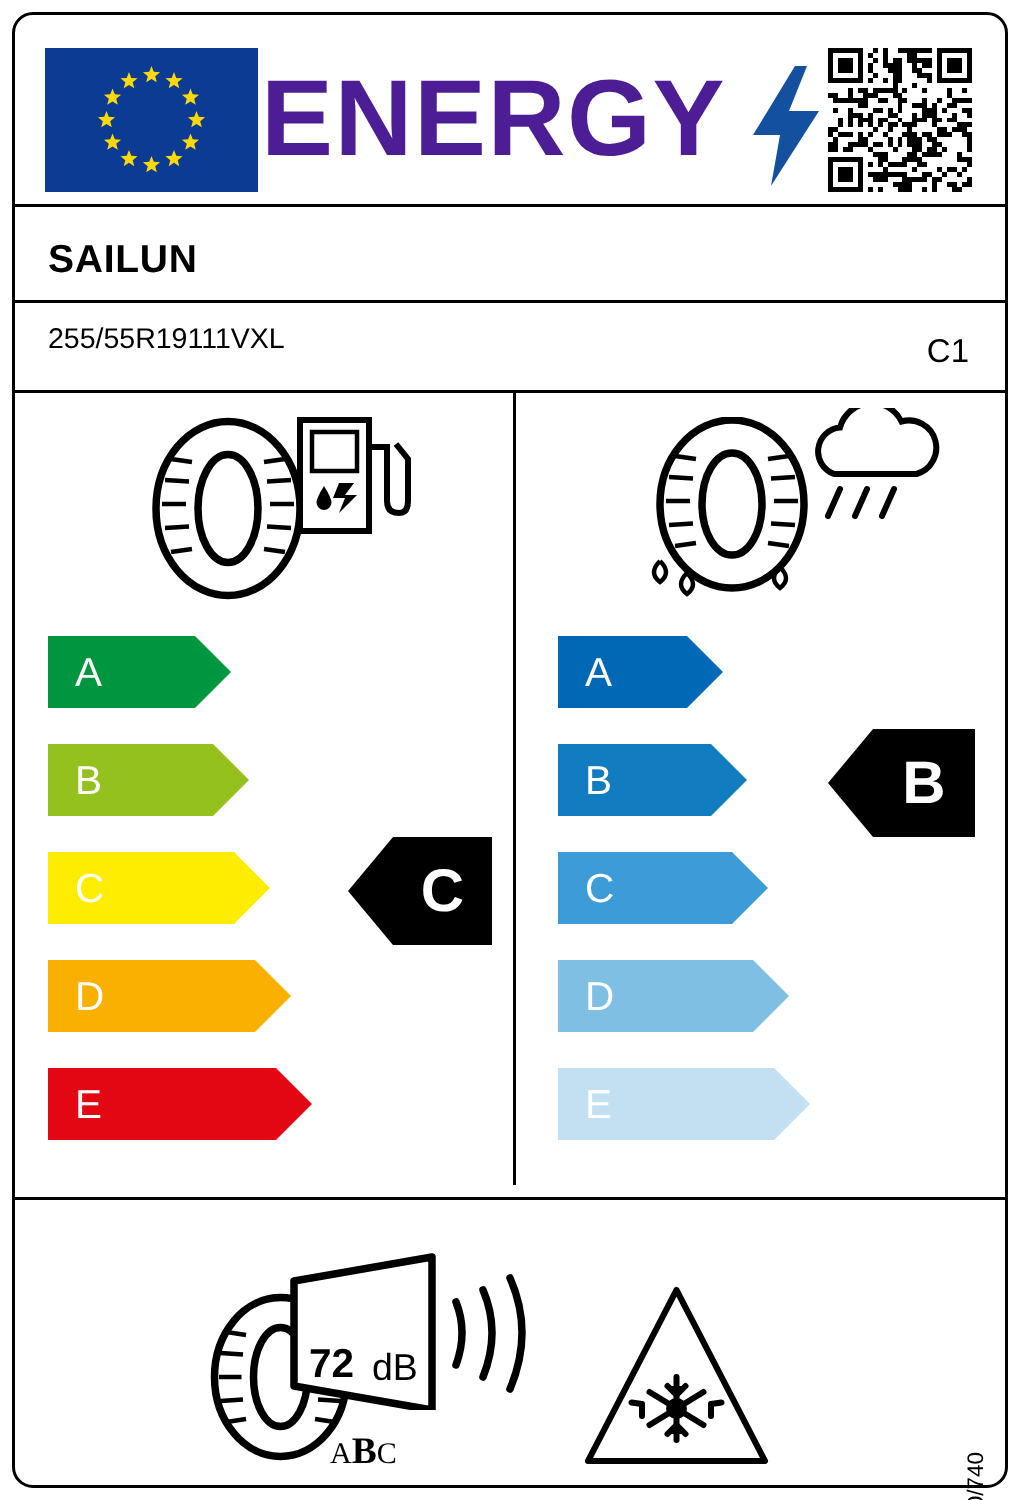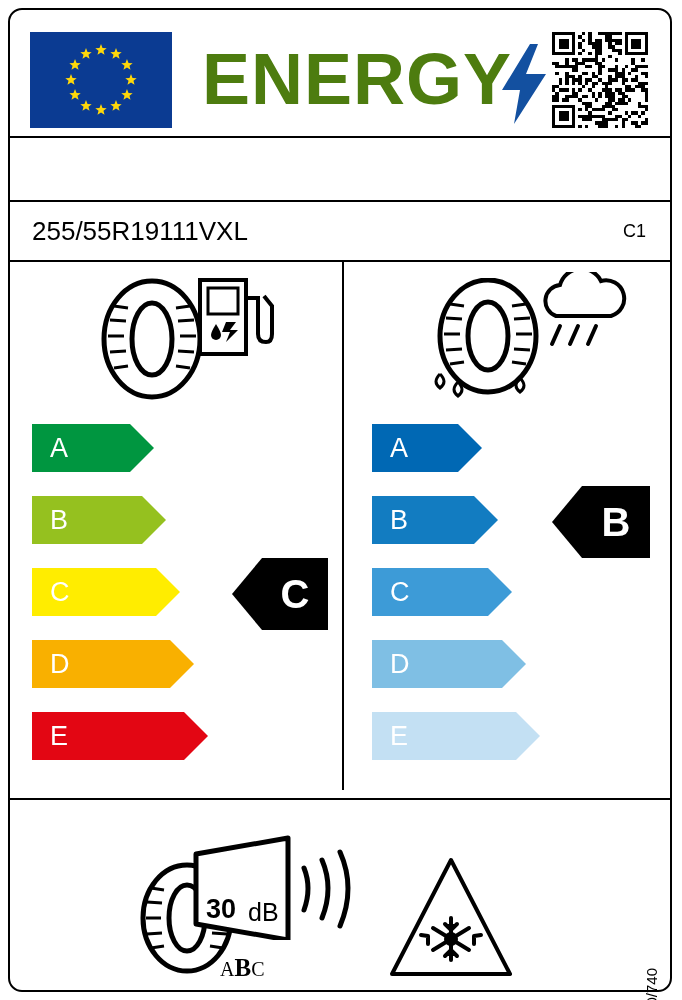--- a/index.html
+++ b/index.html
@@ -37,25 +37,25 @@
   }
   .eu-flag {
     position: absolute;
     left: 20px; top: 22px;
     width: 142px; height: 96px;
     background: #0b3b92;
     overflow: hidden;
   }
   .energy-word {
     position: absolute;
-    left: 192px; top: 28px;
+    left: 164px; top: 28px;
     font-size: 72px;
     font-weight: bold;
     letter-spacing: 1px;
-    color: #4d7c0f;
+    color: #4c1d95;
     font-family: "Liberation Sans", sans-serif;
   }
   .bolt {
     position: absolute;
     left: 490px; top: 34px;
     width: 48px; height: 80px;
   }
   .qr {
     position: absolute;
     right: 22px; top: 22px;
@@ -80,26 +80,26 @@
   }
   .code {
     position: absolute;
     right: 24px; top: 148px;
     font-size: 26px;
     letter-spacing: 0.5px;
   }
   .size {
     position: absolute;
     left: 22px; top: 206px;
-    font-size: 26px;
+    font-size: 19px;
   }
   .class {
     position: absolute;
     right: 24px; top: 211px;
-    font-size: 18px;
+    font-size: 22px;
     text-align: right;
   }
 
   
   .divider-v {
     position: absolute;
     left: 332px;
     top: 250px;
     width: 0;
     height: 530px;
@@ -532,20 +532,21 @@
             <rect x="21" y="28" width="1" height="1"></rect>
             <rect x="25" y="28" width="1" height="1"></rect>
             <rect x="26" y="28" width="1" height="1"></rect>
           </g>
       </svg>
     </div>
   </div>
 
   <div class="rule" style="top:126px"></div>
 
+  <div class="brand">SAILUN</div>
 
   <div class="rule" style="top:190px"></div>
 
   <div class="size">255/55R19111VXL</div>
   <div class="class">C1</div>
 
   <div class="rule" style="top:250px"></div>
 
   <div class="divider-v"></div>
 
@@ -654,21 +655,21 @@
 
   <svg style="position:absolute; left:182px; top:818px;" width="172" height="112" viewBox="0 0 172 112">
     <path d="M4 26 L4 96 L96 112 L96 10 Z" fill="#fff" stroke="#000" stroke-width="5" stroke-linejoin="round"></path>
     <g fill="none" stroke="#000" stroke-width="5" stroke-linecap="round">
       <path d="M112 40 q8 20 0 42"></path>
       <path d="M130 32 q12 28 0 58"></path>
       <path d="M148 24 q16 36 0 74"></path>
     </g>
   </svg>
 
-  <div class="noise-value" style="left:196px; top:884px;">30</div>
+  <div class="noise-value" style="left:196px; top:884px;">72</div>
   <div class="noise-db" style="left:238px; top:888px;">dB</div>
 
   <div class="noise-classes" style="left:210px; top:944px;font-family:Liberation Serif, serif;">
     <span>A</span><b>B</b><span>C</span>
   </div>
 
   <svg style="position:absolute; left:378px; top:846px;" width="126" height="124" viewBox="0 0 126 124">
     <path d="M63 4 L122 118 L4 118 Z" fill="#fff" stroke="#000" stroke-width="4" stroke-linejoin="round"></path>
     <g stroke="#000" stroke-width="4" stroke-linecap="round">
       <path d="M63 62 L63 104"></path>

